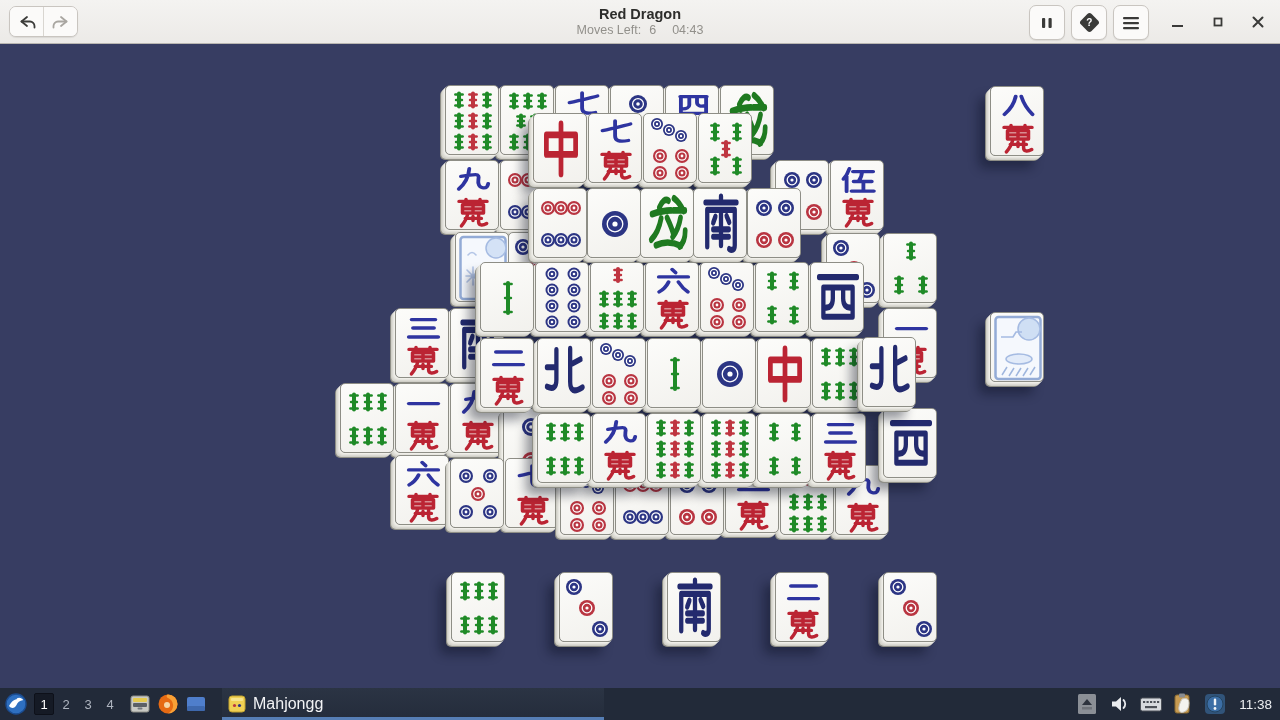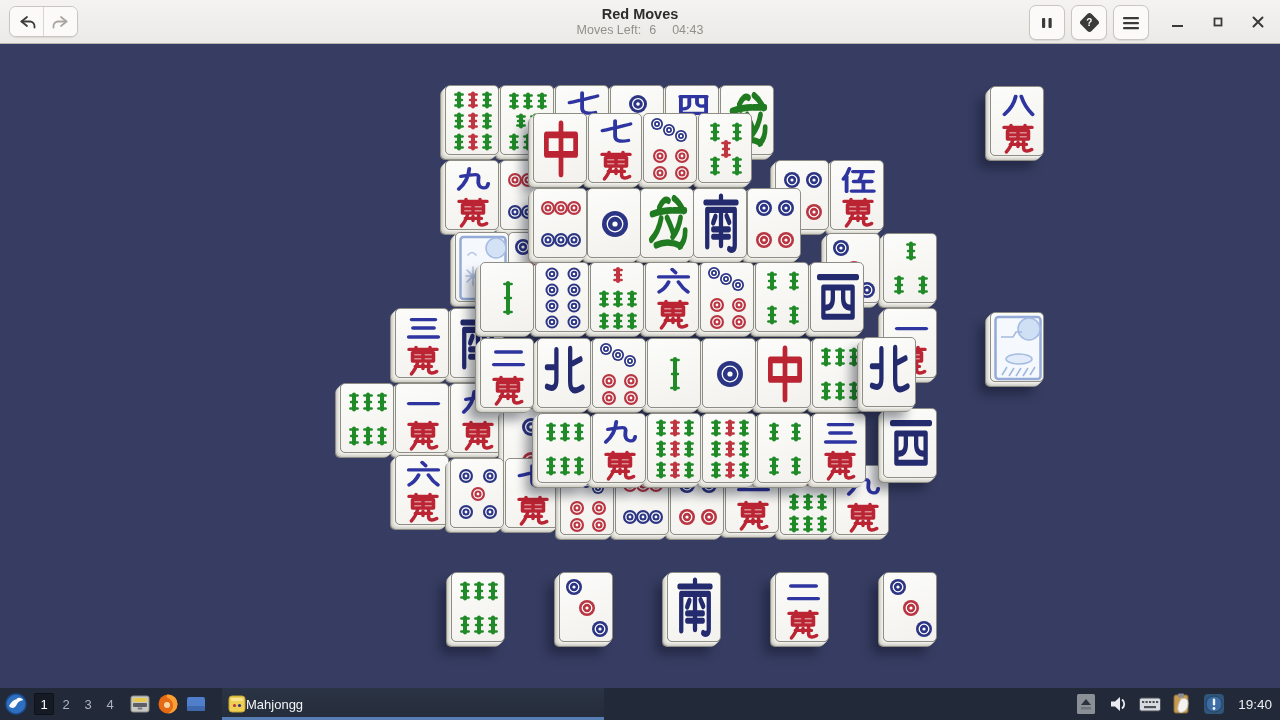--- a/index.html
+++ b/index.html
@@ -35,21 +35,21 @@
   .taskbar{position:absolute;left:0;top:688px;width:1280px;height:32px;background:#222a39;
     display:flex;align-items:center;}
   .tb-launcher{width:32px;height:32px;display:flex;align-items:center;justify-content:center;}
   .pager{display:flex;align-items:center;gap:2px;margin:0 6px 0 2px;}
   .ws{width:20px;height:22px;display:flex;align-items:center;justify-content:center;
     color:#aeb4bf;font-size:13px;border-radius:2px;}
   .ws.active{background:#151a25;border:1px solid #0d1019;color:#fff;box-sizing:border-box;}
   .tb-icon{width:28px;height:28px;display:flex;align-items:center;justify-content:center;}
   .task-btn{position:relative;height:32px;width:382px;margin-left:12px;display:flex;align-items:center;
     background:linear-gradient(#2b3444,#242c3b);padding-left:6px;box-sizing:border-box;}
-  .task-btn .lbl{color:#f2f3f5;font-size:13px;}
+  .task-btn .lbl{color:#f2f3f5;font-size:16px;margin-left:7px;}
   .task-underline{position:absolute;left:0;bottom:0;width:100%;height:3px;background:#567eb5;}
   .tray{position:absolute;right:0;top:0;height:32px;display:flex;align-items:center;gap:4px;padding-right:8px;}
   .clock{color:#eceef1;font-size:13.5px;margin-left:6px;}
 </style>
 </head>
 <body>
 
 <div class="headerbar">
   <div class="hb-group">
     <div class="hb-btn">
@@ -60,21 +60,21 @@
     </div>
     <div class="hb-btn">
       <svg width="24" height="24">
         <path d="M12 7 L17.5 11.5 L12 16" fill="none" stroke="#a9a6a1" stroke-width="1.8" stroke-linecap="round" stroke-linejoin="round"></path>
         <path d="M17.5 11.5 h-8.5 a4.5 4.5 0 0 0 -4.5 4.5 v1.5" fill="none" stroke="#a9a6a1" stroke-width="1.8" stroke-linecap="round"></path>
       </svg>
     </div>
   </div>
 
   <div class="title-box">
-    <div class="hb-title">Red Moves</div>
+    <div class="hb-title">Red Dragon</div>
     <div class="hb-subtitle">
       <span>Moves Left:</span>
         <span class="num">6</span>
         <span class="time">04:43</span>
     </div>
   </div>
 
   <div class="sq-btn" style="left:1029px">
     <svg width="16" height="16">
       <rect x="3" y="3" width="3.2" height="10" rx="1" fill="#3a3a38"></rect>
@@ -1619,15 +1619,15 @@
       </svg>
     </div>
     <div class="tb-icon">
       <svg width="22" height="22">
         <rect x="1" y="1" width="20" height="20" rx="4" fill="#31547a"></rect>
         <circle cx="11" cy="11" r="8" fill="#3c6ea5" stroke="#244461"></circle>
         <rect x="9.8" y="5.5" width="2.4" height="7" rx="1.2" fill="#f2f4f7"></rect>
         <circle cx="11" cy="15.5" r="1.4" fill="#f2f4f7"></circle>
       </svg>
     </div>
-    <span class="clock">19:40</span>
+    <span class="clock">11:38</span>
   </div>
 </div>
 
 </body></html>

